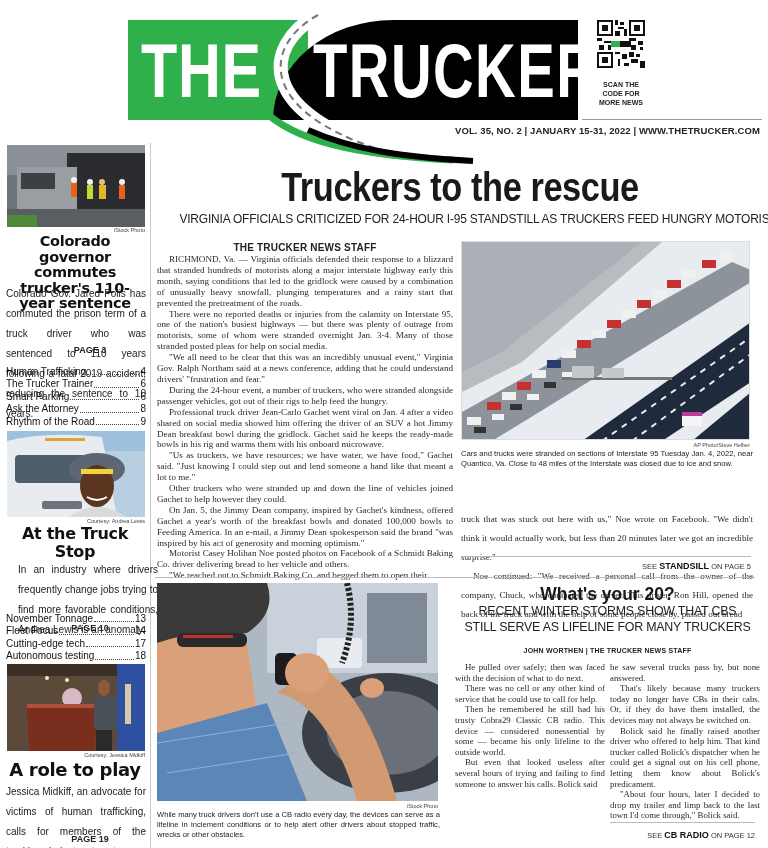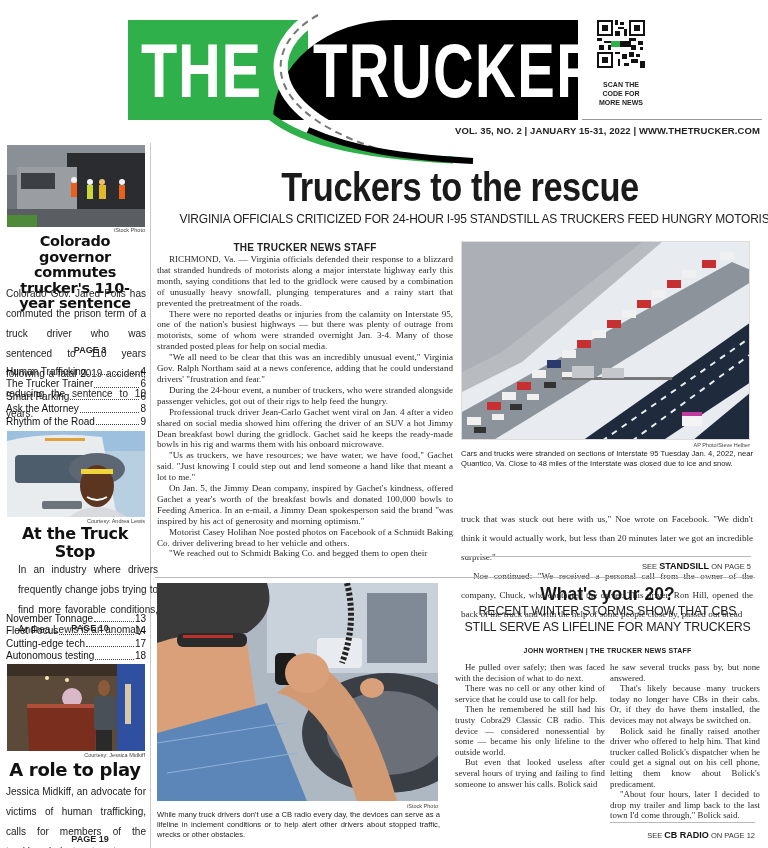--- a/index.html
+++ b/index.html
@@ -247,20 +247,21 @@
 <div id="main-deck">VIRGINIA OFFICIALS CRITICIZED FOR 24-HOUR I-95 STANDSTILL AS TRUCKERS FEED HUNGRY MOTORISTS</div>
 <div id="lead-byline">THE TRUCKER NEWS STAFF</div>
 
 <div id="lead-body">
   <p>RICHMOND, Va. — Virginia officials defended their response to a blizzard that stranded hundreds of motorists along a major interstate highway early this month, saying conditions that led to the gridlock were caused by a combination of unusually heavy snowfall, plunging temperatures and a rainy start that prevented the pretreatment of the roads.</p>
   <p>There were no reported deaths or injuries from the calamity on Interstate 95, one of the nation's busiest highways — but there was plenty of outrage from motorists, some of whom were stranded overnight Jan. 3-4. Many of those stranded posted pleas for help on social media.</p>
   <p>"We all need to be clear that this was an incredibly unusual event," Virginia Gov. Ralph Northam said at a news conference, adding that he could understand drivers' "frustration and fear."</p>
   <p>During the 24-hour event, a number of truckers, who were stranded alongside passenger vehicles, got out of their rigs to help feed the hungry.</p>
   <p>Professional truck driver Jean-Carlo Gachet went viral on Jan. 4 after a video shared on social media showed him offering the driver of an SUV a hot Jimmy Dean breakfast bowl during the gridlock. Gachet said he keeps the ready-made bowls in his rig and warms them with his onboard microwave.</p>
   <p>"Us as truckers, we have resources; we have water, we have food," Gachet said. "Just knowing I could step out and lend someone a hand like that meant a lot to me."</p>
+  <p>Other truckers who were stranded up and down the line of vehicles joined Gachet to help however they could.</p>
   <p>On Jan. 5, the Jimmy Dean company, inspired by Gachet's kindness, offered Gachet a year's worth of the breakfast bowls and donated 100,000 bowls to Feeding America. In an e-mail, a Jimmy Dean spokesperson said the brand "was inspired by his act of generosity and morning optimism."</p>
   <p>Motorist Casey Holihan Noe posted photos on Facebook of a Schmidt Baking Co. driver delivering bread to her vehicle and others.</p>
   <p>"We reached out to Schmidt Baking Co. and begged them to open their</p>
 </div>
 
 <div id="lead-photo">
   <svg width="289" height="199" viewBox="0 0 289 199">
     <rect width="289" height="199" fill="#e8ecf0"></rect>
     <path d="M0 0 L 200 0 L 60 120 L 0 150 Z" fill="#b8bcc0"></path>
     <path d="M0 0 L 180 0 L 40 110 L 0 130 Z" fill="#a6aab0" opacity="0.7"></path>

